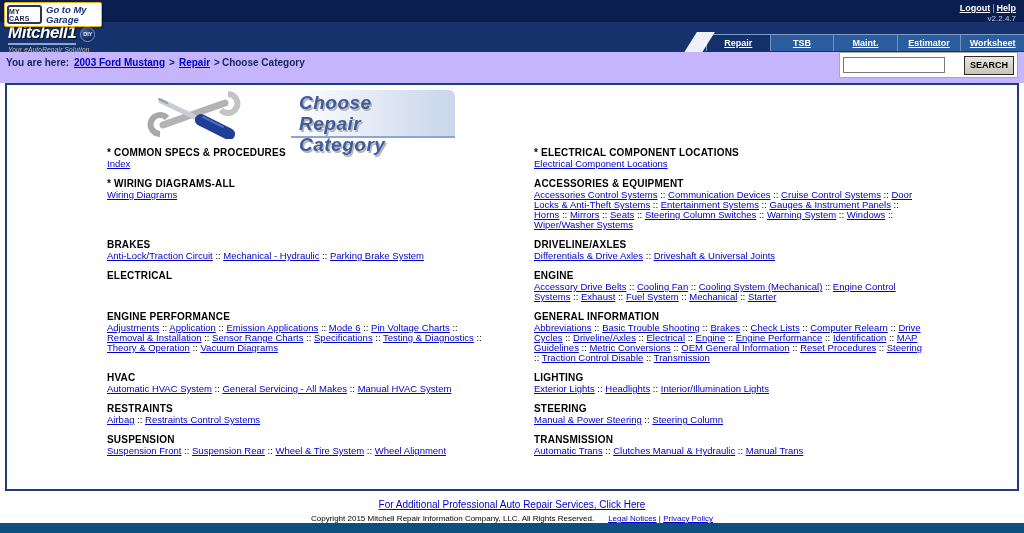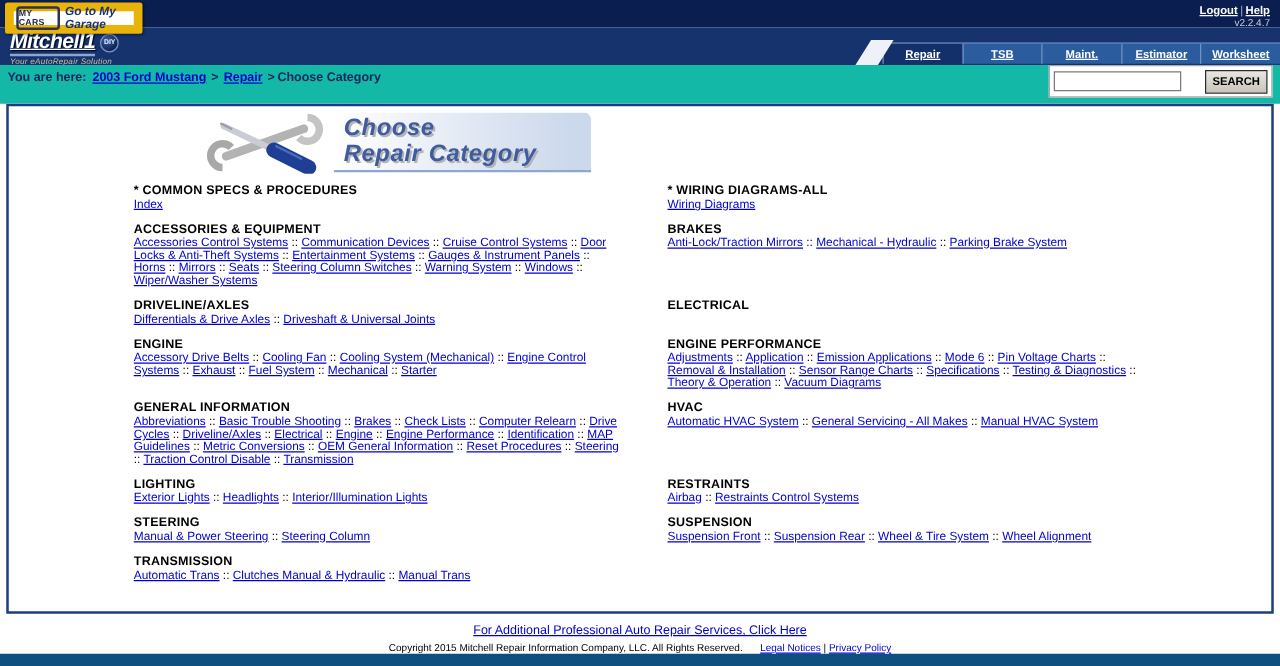--- a/index.html
+++ b/index.html
@@ -7,21 +7,21 @@
   body {
     font-family: "Liberation Sans", sans-serif;
     background:#fff; position:relative; overflow:hidden;
   }
   a { cursor:pointer; }
 
   
   .topbar { height:22px; background:#0a1e50; position:relative; }
   .garage-btn {
     position:absolute; left:4px; top:2px; height:25px; z-index:10;
-    background:#fff; border:7px solid #eab308; border-radius:2px;
+    background:#fff; border:1px solid #eab308; border-radius:2px;
     display:flex; align-items:center; gap:4px; padding:1px 5px 1px 2px;
     box-shadow:1px 1px 2px rgba(0,0,0,.45); cursor:pointer;
   }
   .plate {
     width:35px; height:19px; border:2px solid #2c3450; border-radius:3px;
     display:flex; flex-direction:column; align-items:center; justify-content:center;
   }
   .plate-strip { width:27px; height:3px; background:#9aa3bd; margin-bottom:1px; }
   .plate-text { font-size:7px; font-weight:bold; color:#1d2747; line-height:7px; letter-spacing:0.2px; }
   .garage-label {
@@ -32,21 +32,21 @@
   .top-links a { color:#fff; text-decoration:underline; }
   .top-links .pipe { color:#9fb0d4; margin:0 2px; font-weight:normal; }
   .version { font-size:8px; font-weight:normal; color:#c3cfe8; margin-top:1px; }
 
   
   .logobar { height:30px; background:#16336e; position:relative; }
   .brand { position:absolute; left:8px; top:1px; color:#fff; }
   .brand-row { display:flex; align-items:center; }
   .brand-name {
     font-size:17px; font-weight:bold; font-style:italic; letter-spacing:-0.5px;
-    text-shadow:1px 1px 1px #00081f; border-bottom:2px solid #8fa3cf; padding-bottom:0;text-decoration:underline;
+    text-shadow:1px 1px 1px #00081f; border-bottom:2px solid #8fa3cf; padding-bottom:0;
   }
   .diy-badge {
     width:15px; height:15px; border-radius:50%; margin-left:4px;
     background:radial-gradient(circle at 35% 30%, #3d5fa8, #0c2458 70%);
     border:1px solid #7e93c4; color:#e8edf8; font-size:5.5px; font-weight:bold;
     display:flex; align-items:center; justify-content:center;
   }
   .tagline { font-size:6.5px; color:#cdbf9a; font-style:italic; margin-top:1px; letter-spacing:0.2px; }
 
   .tabstrip {
@@ -59,41 +59,41 @@
   }
   .tab {
     flex:1; background:#2a5c9e; border-left:1px solid #6f94c4;
     display:flex; align-items:center; justify-content:center; cursor:pointer;
   }
   .tab:first-child { border-left:none; }
   .tab.active { background:#14306b; }
   .tab span { color:#fff; font-size:9px; font-weight:bold; text-decoration:underline; }
 
   
-  .crumbrow { height:31px; background:#14b8a6; position:relative; }
+  .crumbrow { height:31px; background:#c4b5fd; position:relative; }
   .breadcrumb { position:absolute; left:6px; top:5px; font-size:10px; font-weight:bold; color:#13255c; }
   .breadcrumb a { color:#0000cc; text-decoration:underline; margin:0 2px; }
   .breadcrumb .bsep { margin:0 2px; color:#13255c; }
   .searchpanel {
     position:absolute; right:6px; top:0px; height:26px;
     border:1px solid #a9a9a9; background:#fff; display:flex; align-items:center; gap:19px; padding:0 3px;
   }
   .searchpanel input {
     width:102px; height:16px; border:1px solid #7a7a7a; font-size:10px; padding:0 2px;
     font-family:"Liberation Sans", sans-serif;
   }
   .searchbtn {
     height:19px; background:linear-gradient(180deg,#e9e6df,#c8c4ba); border:1px solid #2b2b2b;
     font-size:9px; font-weight:bold; padding:0 5px; cursor:pointer; color:#000;
     font-family:"Liberation Sans", sans-serif;
   }
 
   
   .mainbox { margin:0 5px; border:2px solid #1c3e7e; background:#fff; height:408px; position:relative; }
-  .banner { position:absolute; left:158px; top:5px; width:308px; height:48px; display:flex; align-items:center; }
+  .banner { position:absolute; left:140px; top:5px; width:308px; height:48px; display:flex; align-items:center;gap:42px; }
   .banner svg { flex:none; margin-right:8px; }
   .title-wrap {
     flex:1; align-self:stretch; padding:2px 10px 0 8px;
     background:linear-gradient(90deg, rgba(255,255,255,0) 0%, #ccd8ec 92%);
     border-bottom:2px solid #8fa6cf; border-radius:0 6px 0 0;
   }
   .title-line {
     font-size:19px; line-height:21px; font-weight:bold; font-style:italic;
     color:#3e5c9e; text-shadow:1.5px 1.5px 0 #b4b4b4; letter-spacing:0.5px;
   }
@@ -194,30 +194,34 @@
       <div class="title-line">Repair Category</div>
     </div>
   </div>
   <div class="catgrid" id="cat-grid">
 
   <div class="cat-cell">
         <div class="cat-title">* COMMON SPECS &amp; PROCEDURES</div>
         <div class="cat-links"><a>Index</a></div>
       </div>
       <div class="cat-cell">
+        <div class="cat-title">* ELECTRICAL COMPONENT LOCATIONS</div>
+        <div class="cat-links"><a>Electrical Component Locations</a></div>
+      </div>
+      <div class="cat-cell">
         <div class="cat-title">* WIRING DIAGRAMS-ALL</div>
         <div class="cat-links"><a>Wiring Diagrams</a></div>
       </div>
       <div class="cat-cell">
         <div class="cat-title">ACCESSORIES &amp; EQUIPMENT</div>
         <div class="cat-links"><a>Accessories Control Systems</a> :: <a>Communication Devices</a> :: <a>Cruise Control Systems</a> :: <a>Door Locks &amp; Anti-Theft Systems</a> :: <a>Entertainment Systems</a> :: <a>Gauges &amp; Instrument Panels</a> :: <a>Horns</a> :: <a>Mirrors</a> :: <a>Seats</a> :: <a>Steering Column Switches</a> :: <a>Warning System</a> :: <a>Windows</a> :: <a>Wiper/Washer Systems</a></div>
       </div>
       <div class="cat-cell">
         <div class="cat-title">BRAKES</div>
-        <div class="cat-links"><a>Anti-Lock/Traction Mirrors</a> :: <a>Mechanical - Hydraulic</a> :: <a>Parking Brake System</a></div>
+        <div class="cat-links"><a>Anti-Lock/Traction Circuit</a> :: <a>Mechanical - Hydraulic</a> :: <a>Parking Brake System</a></div>
       </div>
       <div class="cat-cell">
         <div class="cat-title">DRIVELINE/AXLES</div>
         <div class="cat-links"><a>Differentials &amp; Drive Axles</a> :: <a>Driveshaft &amp; Universal Joints</a></div>
       </div>
       <div class="cat-cell">
         <div class="cat-title">ELECTRICAL</div>
       </div>
       <div class="cat-cell">
         <div class="cat-title">ENGINE</div>

